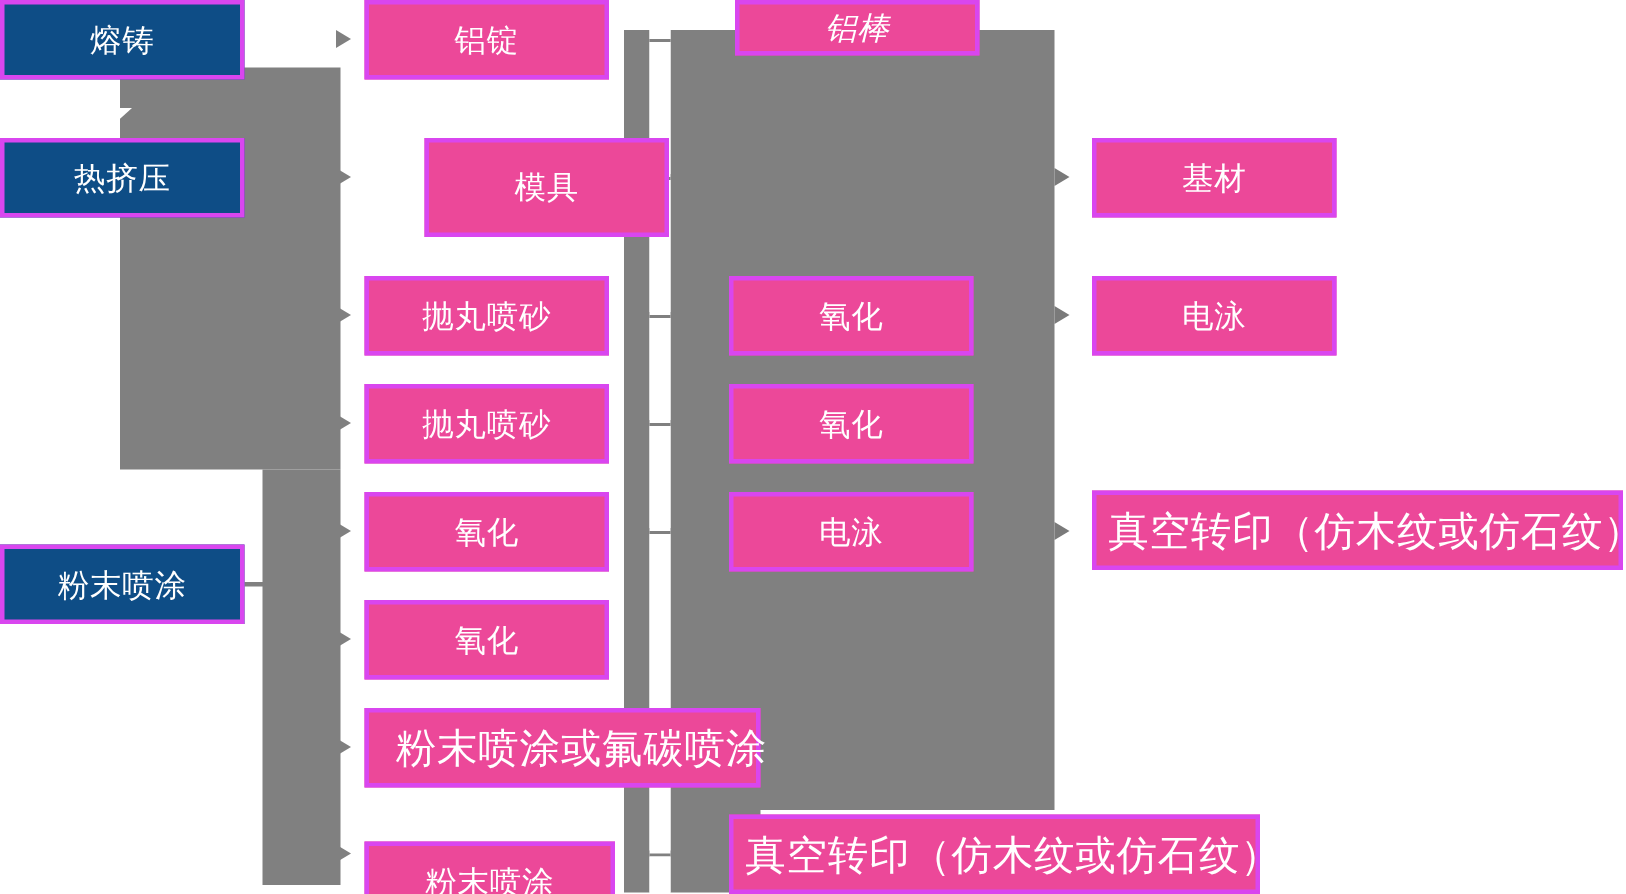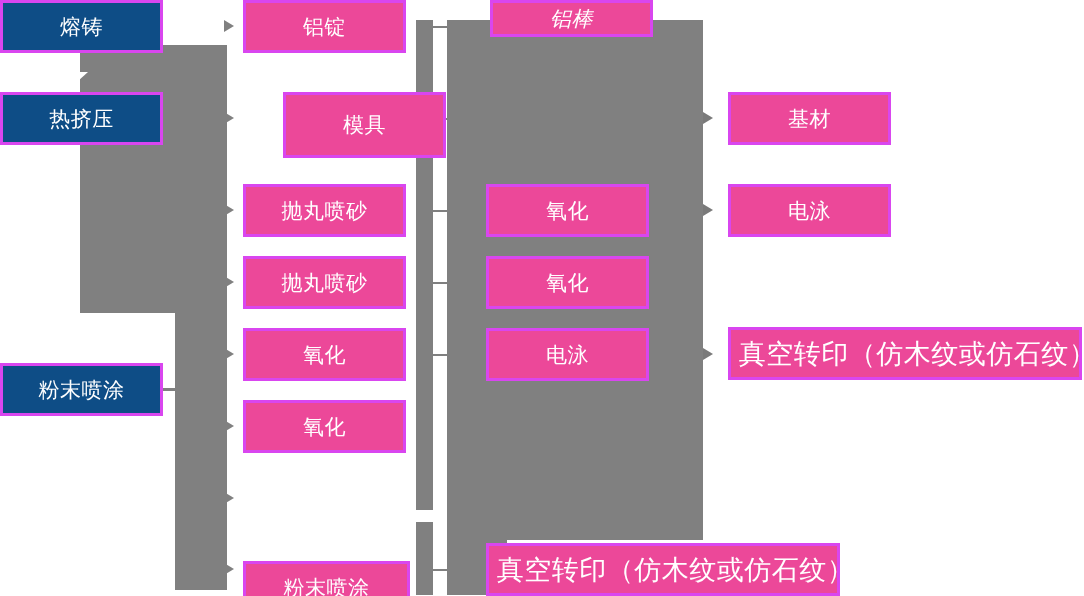--- a/index.html
+++ b/index.html
@@ -163,20 +163,23 @@
   </div>
   <div class="box light" style="left:243px; top:256px; width:163px; height:53px;">
     <span>抛丸喷砂</span>
   </div>
   <div class="box light" style="left:243px; top:328px; width:163px; height:53px;">
     <span>氧化</span>
   </div>
   <div class="box light" style="left:243px; top:400px; width:163px; height:53px;">
     <span>氧化</span>
   </div>
+  <div class="box light wide-label" style="left:243px; top:472px; width:264px; height:53px;">
+    <span>粉末喷涂或氟碳喷涂</span>
+  </div>
   <div class="box light" style="left:243px; top:561px; width:167px; height:53px;">
     <span>粉末喷涂</span>
   </div>
 
   <div class="box light" style="left:490px; top:0px; width:163px; height:37px;font-style:italic;">
     <span>铝棒</span>
   </div>
   <div class="box light" style="left:486px; top:184px; width:163px; height:53px;">
     <span>氧化</span>
   </div>

